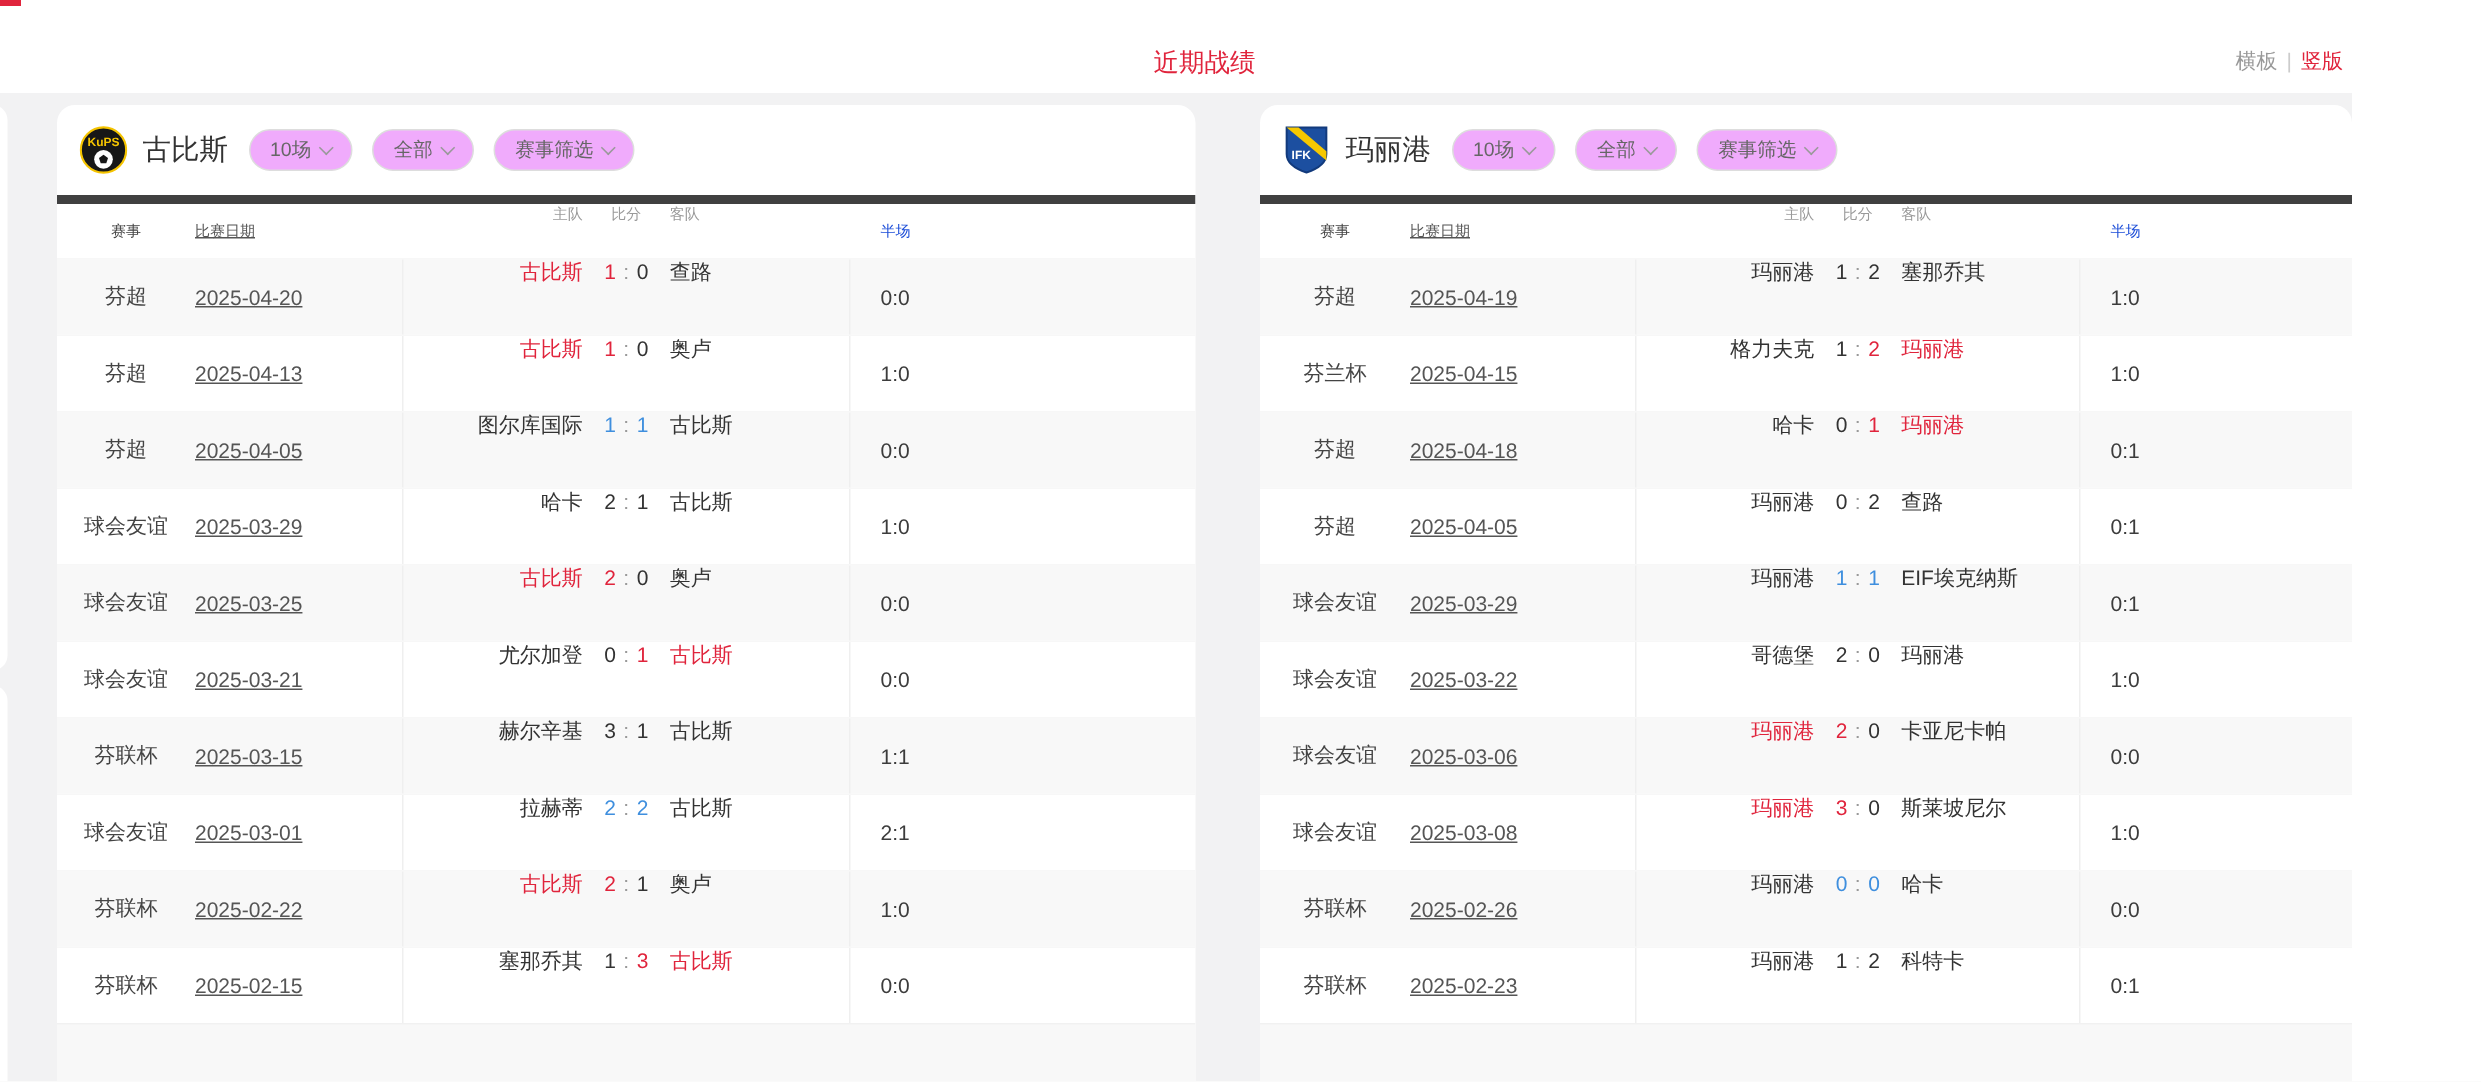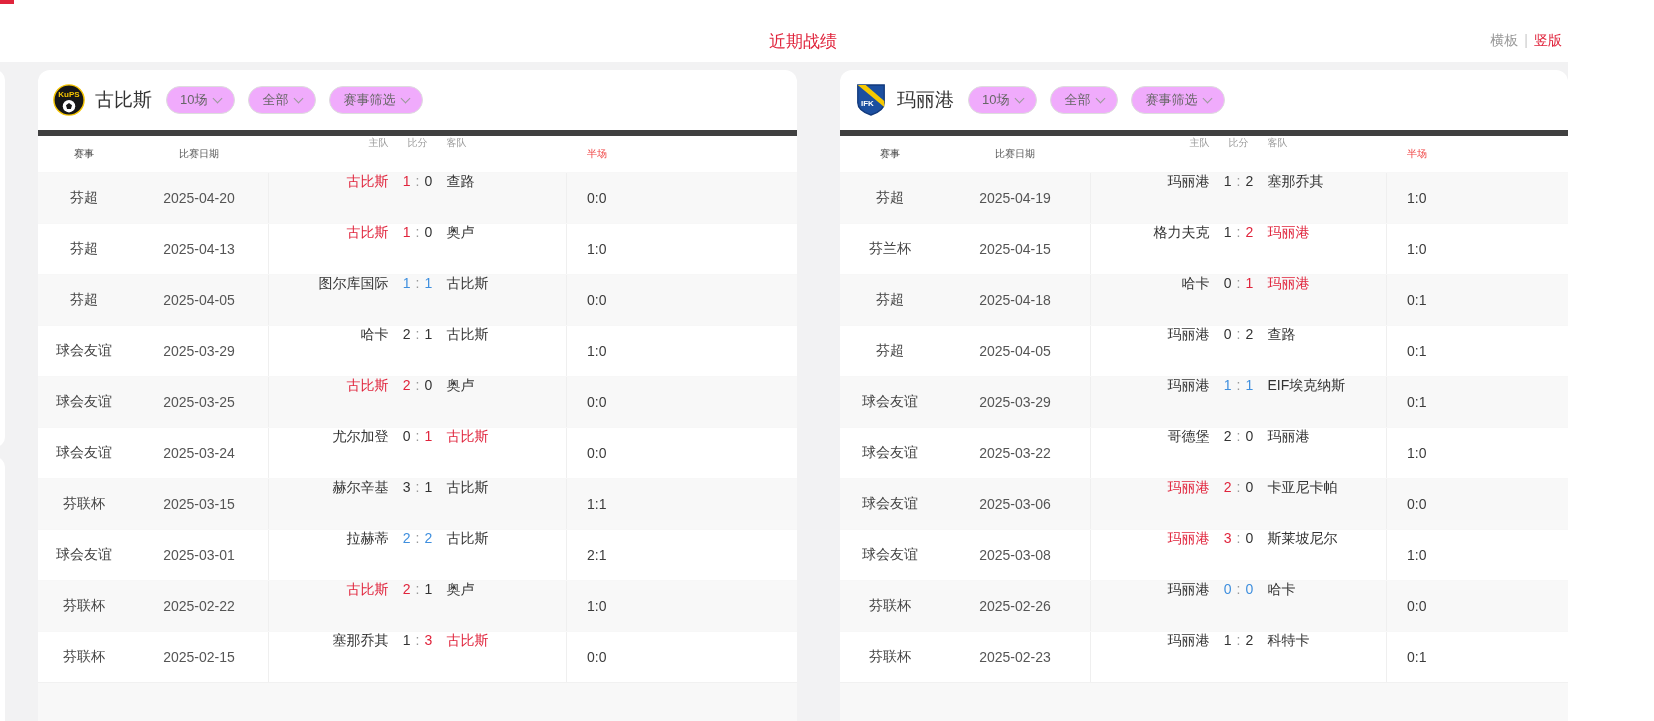--- a/index.html
+++ b/index.html
@@ -38,30 +38,30 @@
 
   .t-head,.row{display:grid;align-items:center;}
   .card.left .t-head,.card.left .row{grid-template-columns:92px 138px 299px 1fr;}
   .card.right .t-head,.card.right .row{grid-template-columns:100px 150px 297px 1fr;}
   .t-head{height:42px;color:#9a9a9a;font-size:10px;border-top:6px solid #404040;}
   .row{height:51px;font-size:14px;border-top:1px solid #f7f7f7;cursor:pointer;}
   .row.alt{background:#f8f8f8;}
   .row-stub{height:39px;background:#f8f8f8;border-top:1px solid #f1f1f1;}
 
   .c-event{text-align:center;color:#444;}
-  .c-date{text-align:center;color:#555;}
+  .c-date{text-align:left;color:#555;text-decoration:underline;}
   .c-match{display:flex;height:100%;
     border-left:1px solid #efefef;border-right:1px solid #efefef;}
   .t-head .c-match{border-color:transparent;}
   .c-match .home{flex:1;text-align:right;white-space:nowrap;}
   .c-match .away{flex:1;text-align:left;white-space:nowrap;}
   .c-match .score{width:58px;text-align:center;white-space:nowrap;flex:0 0 auto;}
   .score .colon{color:#999;margin:0 5px;}
   .c-half{padding-left:20px;color:#3c3c3c;}
-  .t-head .c-half{color:#ef4444;}
+  .t-head .c-half{color:#1d4ed8;}
   .red{color:var(--red);}
   .blue{color:var(--blue);}
 </style>
 </head>
 <body>
 
 <div class="stage">
   <div class="content-bg"></div>
   <div class="right-margin"></div>
   <div class="edge-sliver s1"></div>
@@ -161,21 +161,21 @@
     <div class="c-match">
       <span class="home red">古比斯</span>
       <span class="score"><span class="hs red">2</span><span class="colon">:</span><span class="as">0</span></span>
       <span class="away">奥卢</span>
     </div>
     <div class="c-half">0:0</div>
   </div>
 
   <div class="row">
     <div class="c-event">球会友谊</div>
-    <div class="c-date">2025-03-24</div>
+    <div class="c-date">2025-03-21</div>
     <div class="c-match">
       <span class="home">尤尔加登</span>
       <span class="score"><span class="hs">0</span><span class="colon">:</span><span class="as red">1</span></span>
       <span class="away red">古比斯</span>
     </div>
     <div class="c-half">0:0</div>
   </div>
 
   <div class="row alt">
     <div class="c-event">芬联杯</div>

